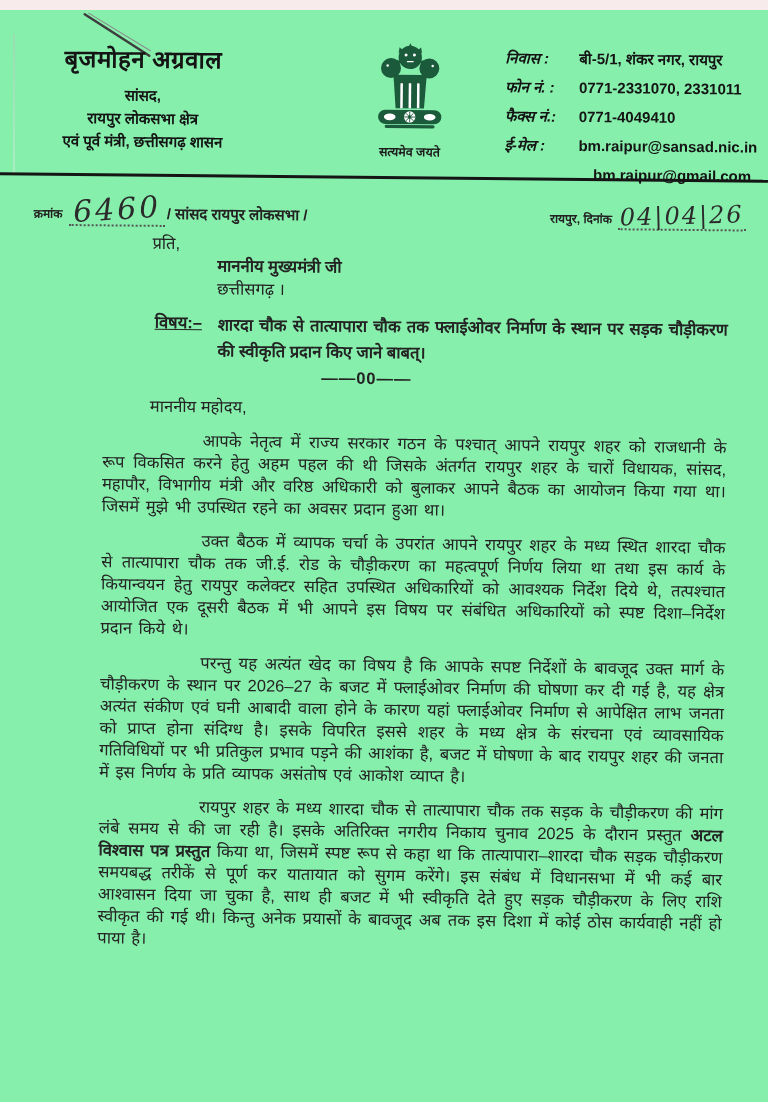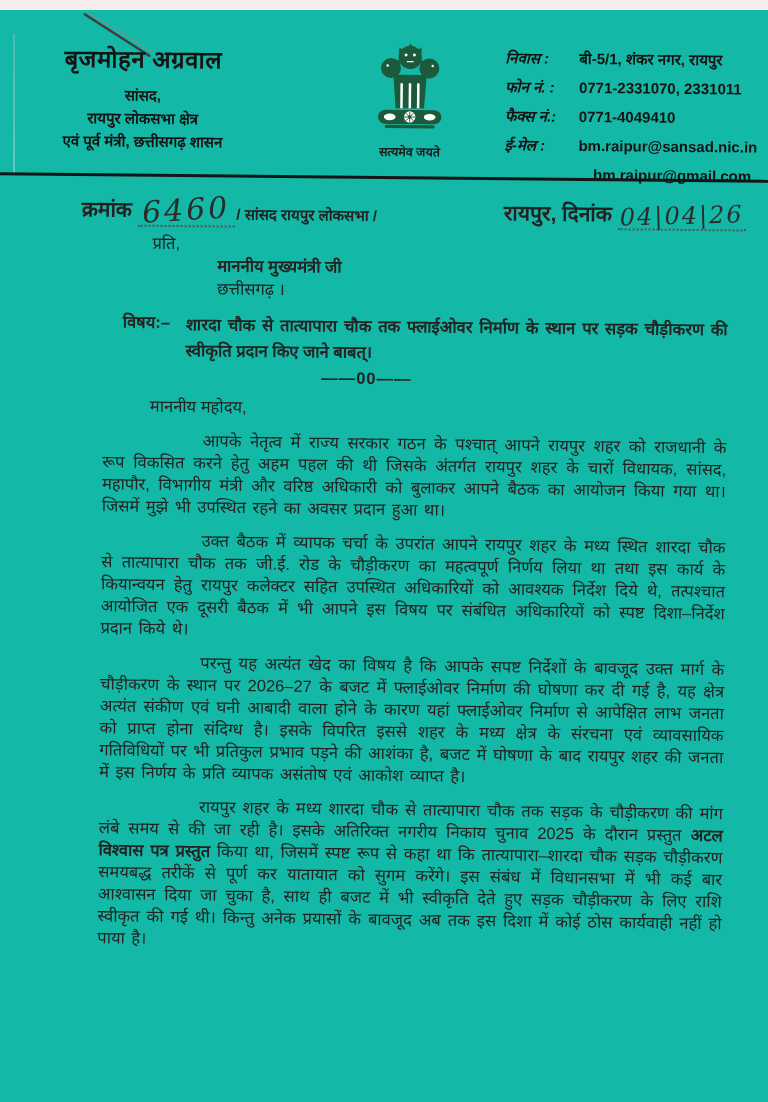--- a/index.html
+++ b/index.html
@@ -3,21 +3,21 @@
 <meta charset="utf-8">
 <style>
   * { margin:0; padding:0; box-sizing:border-box; }
   html,body { width:768px; height:1102px; overflow:hidden; }
   body {
     font-family: "Liberation Sans","DejaVu Sans",sans-serif;
     background:#e9e9e9;
   }
   .paper {
     position:relative; width:768px; height:1102px;
-    background:#14b8a6; overflow:hidden; color:#222;
+    background:#86efac; overflow:hidden; color:#222;
   }
   .top-strip { position:absolute; top:0; left:0; width:768px; height:10px; background:#f7eceb; }
   .edge-shadow { position:absolute; left:13px; top:34px; width:2px; height:140px;
     background:linear-gradient(#bbb,#eee); opacity:.35; }
   .skew { position:absolute; inset:0; transform:rotate(0.55deg); transform-origin:380px 190px; }
 
   
   .scribble { position:absolute; left:80px; top:14px; }
   .lh-left { position:absolute; left:22px; top:44px; width:240px; text-align:center; color:#141414; }
   .lh-name { font-size:24px; font-weight:700; letter-spacing:.5px; margin-bottom:9px; }
@@ -29,37 +29,37 @@
     color:#141414; line-height:29px; }
   .lh-row { display:flex; }
   .lh-label { width:74px; flex:none;font-style:italic; }
   .lh-val { flex:1; }
   .lh-email2 { padding-left:89px; }
 
   .separator { position:absolute; left:-6px; top:176px; width:786px; height:3px; background:#151515; }
 
   
   .ref-line { position:absolute; left:34px; top:192px; width:712px; display:flex; align-items:flex-end; }
-  .ref-label { font-size:21px; font-weight:700; padding-bottom:6px;margin-left:48px; }
+  .ref-label { font-size:12px; font-weight:700; padding-bottom:6px; }
   .hand { font-family:"DejaVu Serif","Liberation Serif",serif; font-style:italic; color:#2b2b2b; }
   .serial-wrap { border-bottom:2px dotted #555; margin:0 2px 2px 6px; padding:0 4px; }
   .serial { display:inline-block; font-size:30px; letter-spacing:3px; transform:rotate(-4deg) translateY(2px); }
   .ref-suffix { font-size:15px; font-weight:700; padding-bottom:6px; }
   .ref-spacer { flex:1; }
   .date-wrap { border-bottom:2px dotted #555; margin:0 0 3px 6px; padding:0 2px; }
   .date { display:inline-block; font-size:24px; letter-spacing:2px; transform:rotate(-2deg) translateY(1px); }
 
   
   .letter { position:absolute; left:105px; top:234px; width:624px; color:#232323;
     font-size:16.5px; line-height:22px; }
   .to-label { margin-left:48px; }
   .recipient { margin-left:113px; font-weight:700; line-height:23px; }
   .recipient-2 { font-weight:400; }
   .subject-row { display:flex; margin-top:11px; }
-  .subject-label { width:63px; flex:none; margin-left:19px; font-weight:700; }
+  .subject-label { width:63px; flex:none; margin-left:51px; font-weight:700;text-decoration:underline; }
   .subject-text { flex:1; font-weight:700; text-align:justify; line-height:26px; }
   .divider { margin:2px 0 6px 218px; font-weight:700; letter-spacing:1px; }
   .greeting { margin:8px 0 10px 47px; }
   .para { text-align:justify; text-indent:100px; word-spacing:2px; margin-top:12px;
     transform:rotate(0.18deg); transform-origin:left top; }
   .para b { font-weight:700; }
 </style>
 </head>
 <body>
 

